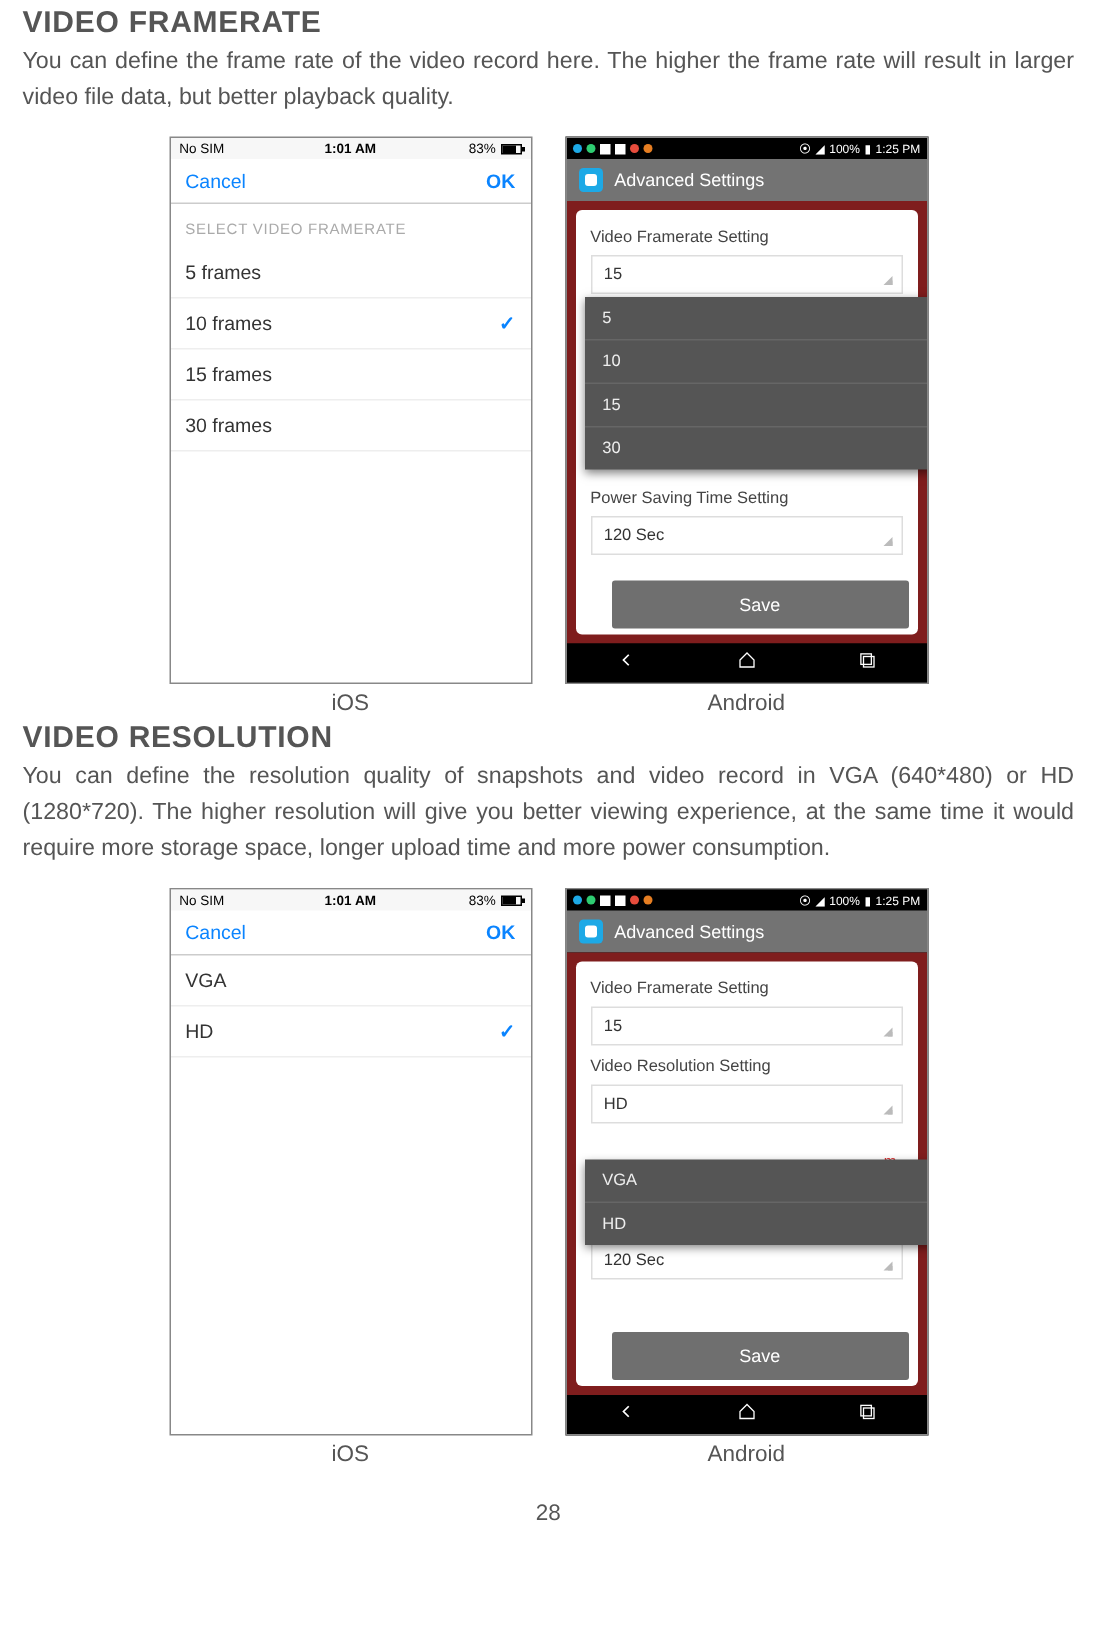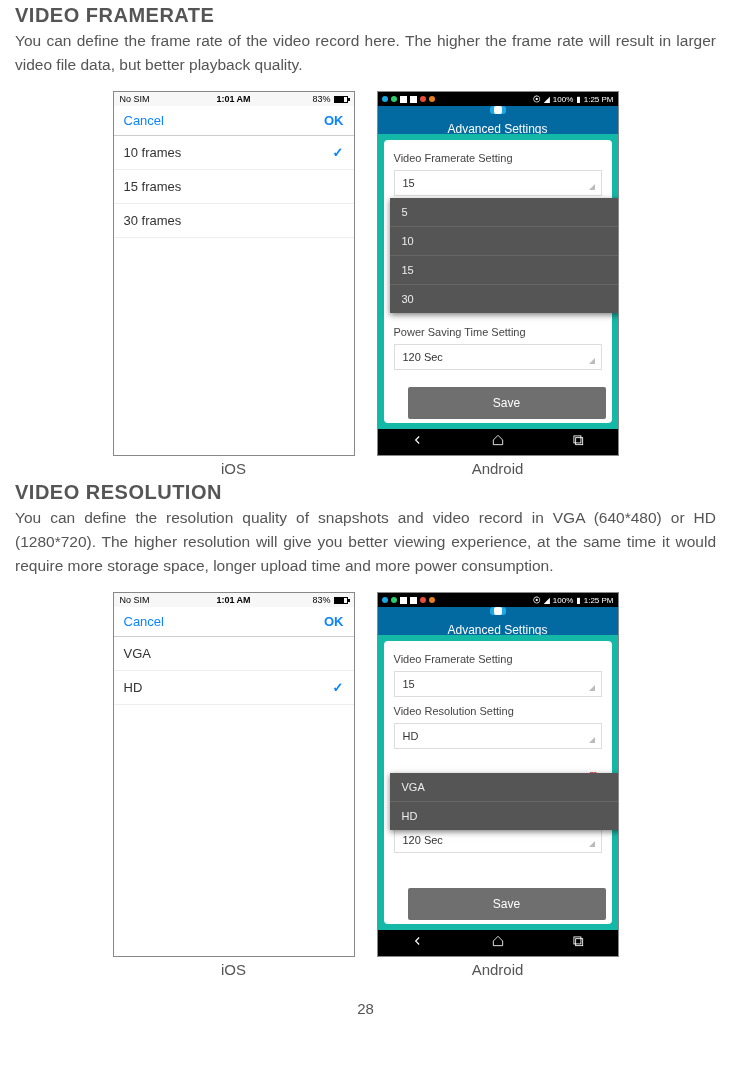--- a/index.html
+++ b/index.html
@@ -25,26 +25,26 @@
   .ios-nav .cancel { color: #0a84ff; }
   .ios-nav .ok { color: #0a84ff; font-weight: 600; }
 
   .ios-subhead { font-size: 10px; color: #aaa; padding: 12px 10px 6px 10px; letter-spacing: 0.5px; }
   .ios-item { font-size: 13px; color: #333; padding: 9px 10px; border-bottom: 1px solid #eee; display: flex; justify-content: space-between; align-items: center; }
   .check { color: #0a84ff; font-weight: bold; }
 
   
   .and-status { height: 14px; background: #000; color: #fff; font-size: 8px; display: flex; justify-content: space-between; align-items: center; padding: 0 4px; }
   .and-status .left, .and-status .right { display: flex; gap: 3px; align-items:center; }
-  .and-appbar { height: 28px; background: #0369a1; display: flex; align-items: center; padding: 0 8px; gap: 8px; flex-direction: column; }
+  .and-appbar { height: 28px; background: #737373; display: flex; align-items: center; padding: 0 8px; gap: 8px; }
   .and-appicon { width: 16px; height: 16px; background: #1da9e6; border-radius: 3px; display:flex; align-items:center; justify-content:center; }
   .and-appicon-inner { width:8px; height:8px; background:#fff; border-radius:2px; }
   .and-appbar-title { color: #fff; font-size: 12px; }
 
-  .and-body { position: absolute; top: 42px; bottom: 26px; left: 0; right: 0; background: #14b8a6; padding: 6px; }
+  .and-body { position: absolute; top: 42px; bottom: 26px; left: 0; right: 0; background: #7f1d1d; padding: 6px; }
   .and-card { background: #fff; border-radius: 4px; padding: 8px 10px 10px 10px; height: 100%; position: relative; }
   .and-label { font-size: 11px; color: #444; margin: 4px 0 6px 0; }
   .and-field { font-size: 11px; color: #333; padding: 6px 8px; border: 1px solid #ddd; background: #fff; margin-bottom: 8px; position: relative; }
   .and-field::after { content:""; position:absolute; right:4px; bottom:3px; width:0; height:0; border-left:5px solid transparent; border-top:5px solid transparent; border-bottom:5px solid #bbb; border-right:5px solid #bbb; transform: scale(0.6); }
   .and-dropdown { position: absolute; background: #555; color: #eee; font-size: 11px; box-shadow: 0 2px 6px rgba(0,0,0,0.5); z-index: 5; }
   .and-drop-item { padding: 8px 12px; border-bottom: 1px solid #666; }
   .and-drop-item:last-child { border-bottom: none; }
   .and-redtxt { color:#d33; font-size:10px; position:absolute; right:14px; }
 
   .and-save-wrap { position: absolute; left: 24px; right: 6px; bottom: 4px; }
@@ -75,20 +75,24 @@
           <span>83%</span>
           <span class="bat">
               <span class="bat-fill"></span>
             </span>
         </span>
       </div>
       <div class="ios-nav">
         <span class="cancel">Cancel</span>
         <span class="ok">OK</span>
       </div>
+      <div class="ios-subhead">SELECT VIDEO FRAMERATE</div>
+      <div class="ios-item">
+        <span>5 frames</span>
+      </div>
       <div class="ios-item">
         <span>10 frames</span>
         <span class="check">✓</span>
       </div>
       <div class="ios-item">
         <span>15 frames</span>
       </div>
       <div class="ios-item">
         <span>30 frames</span>
       </div>

